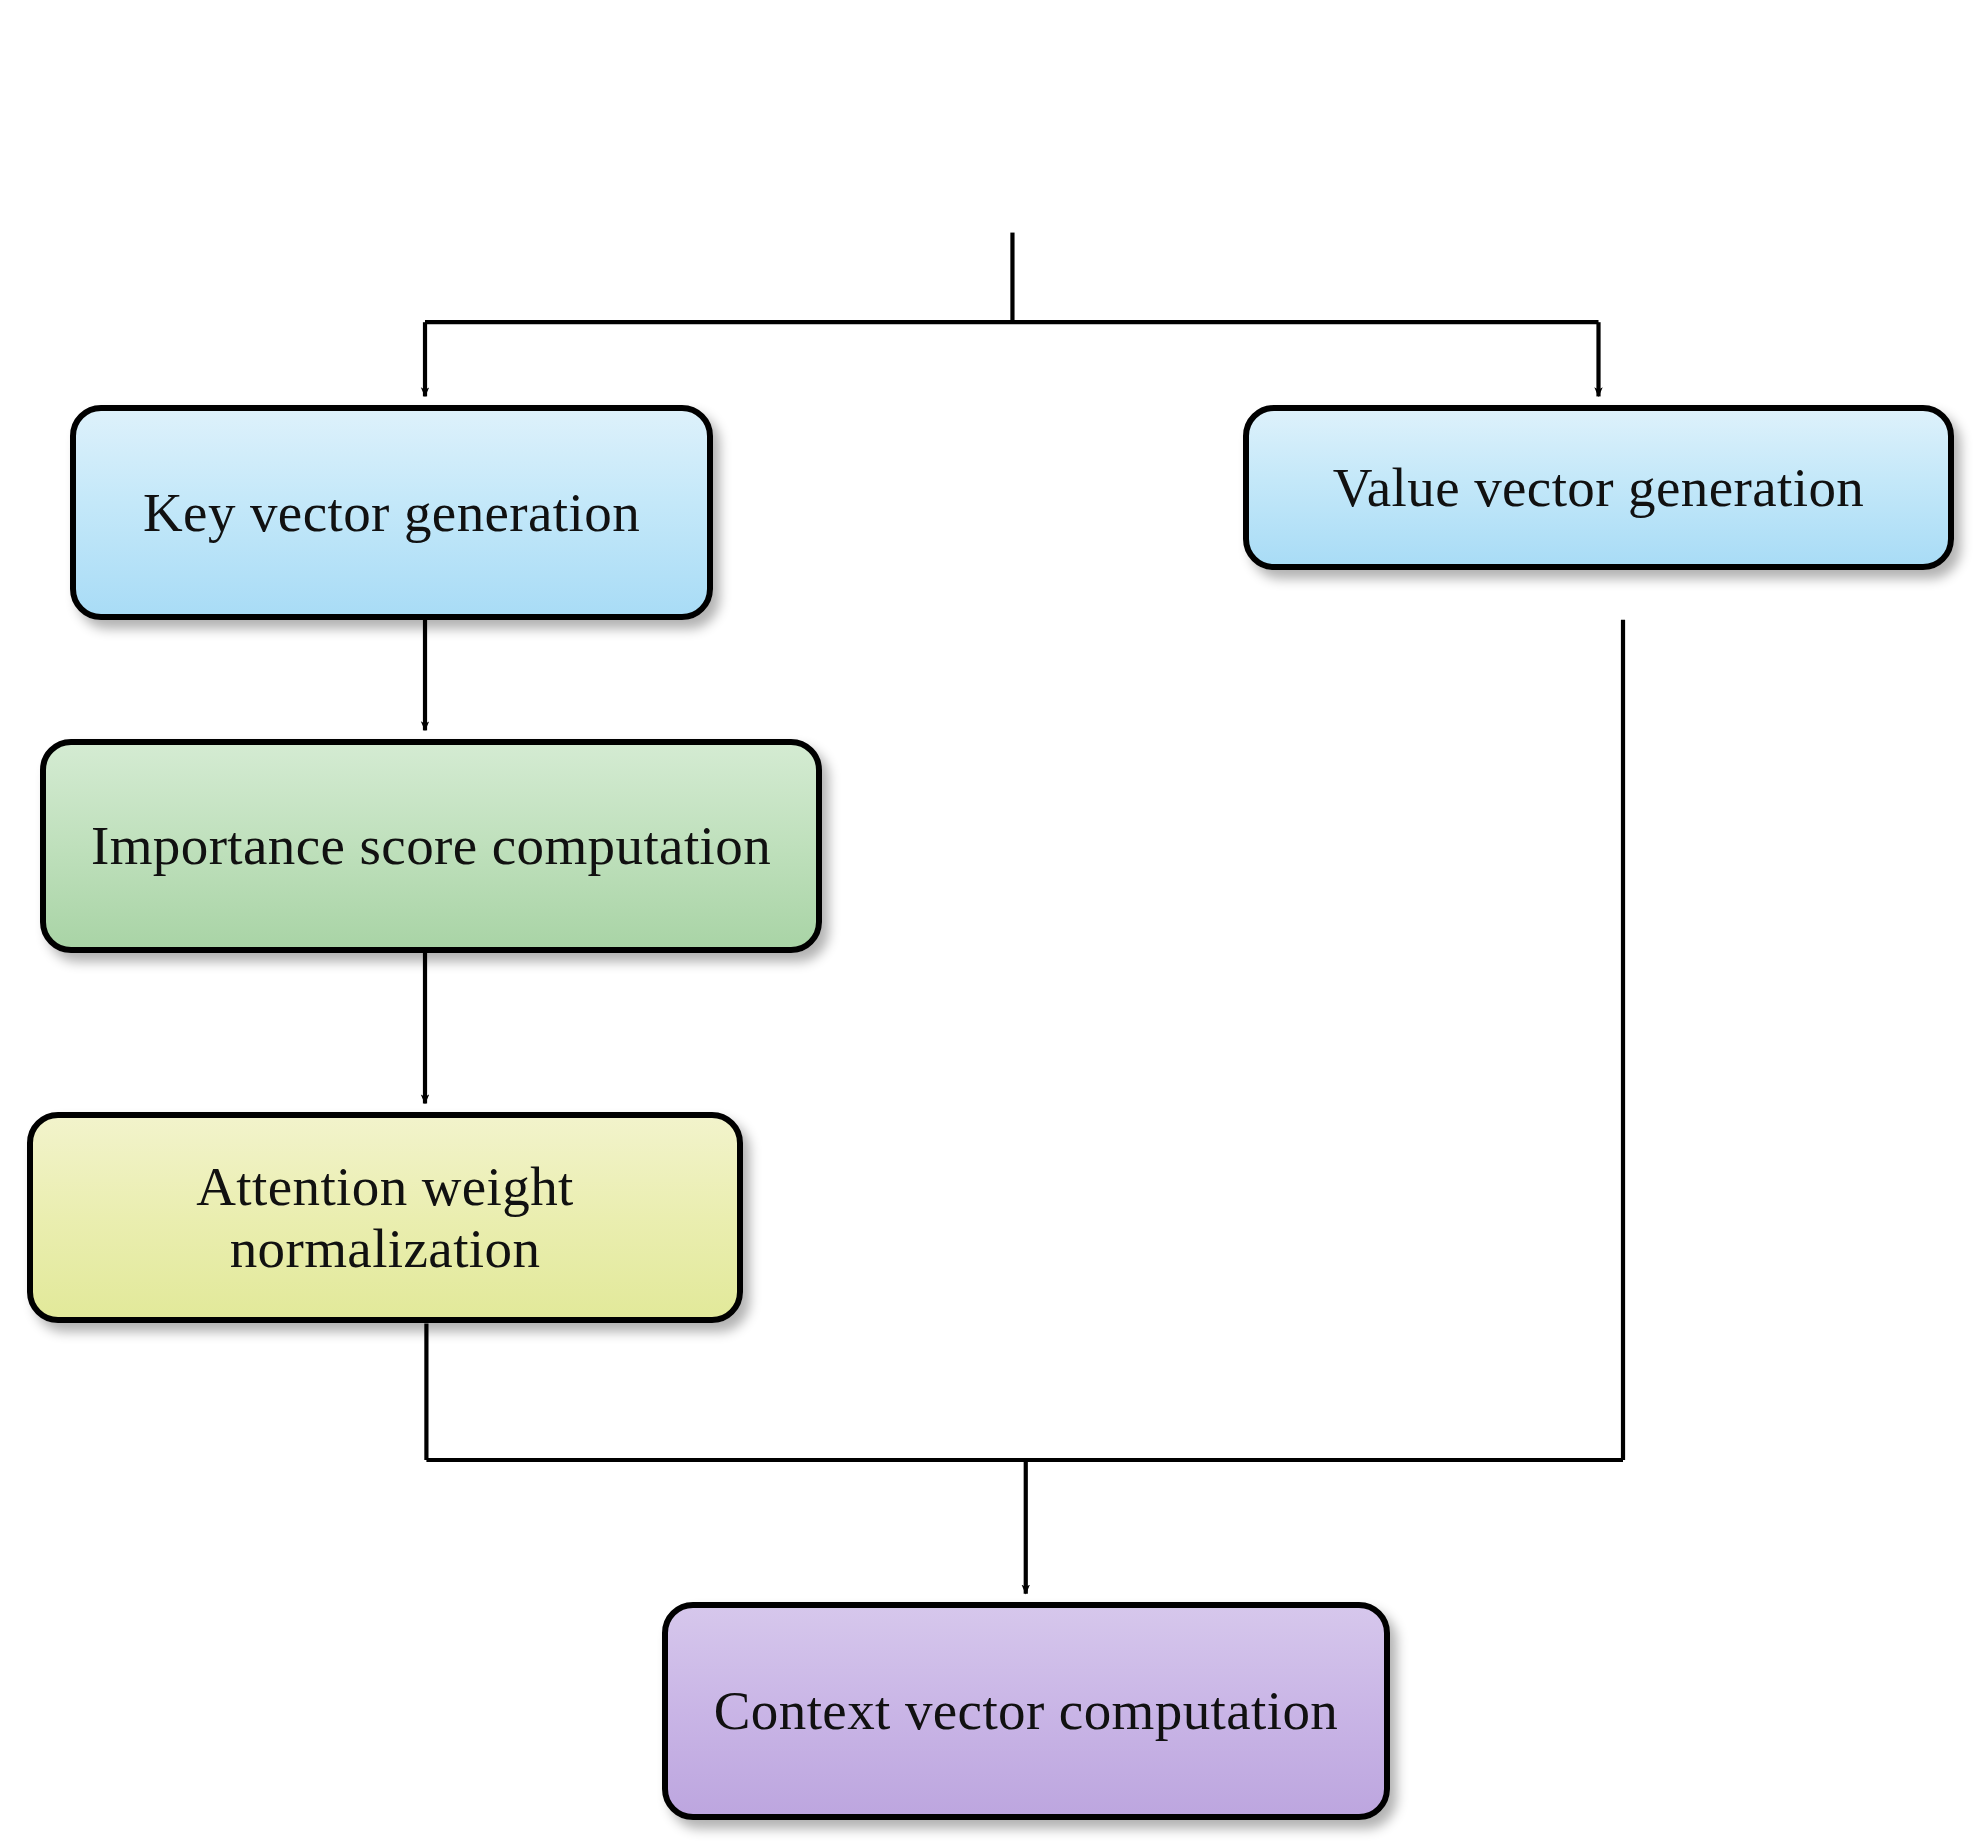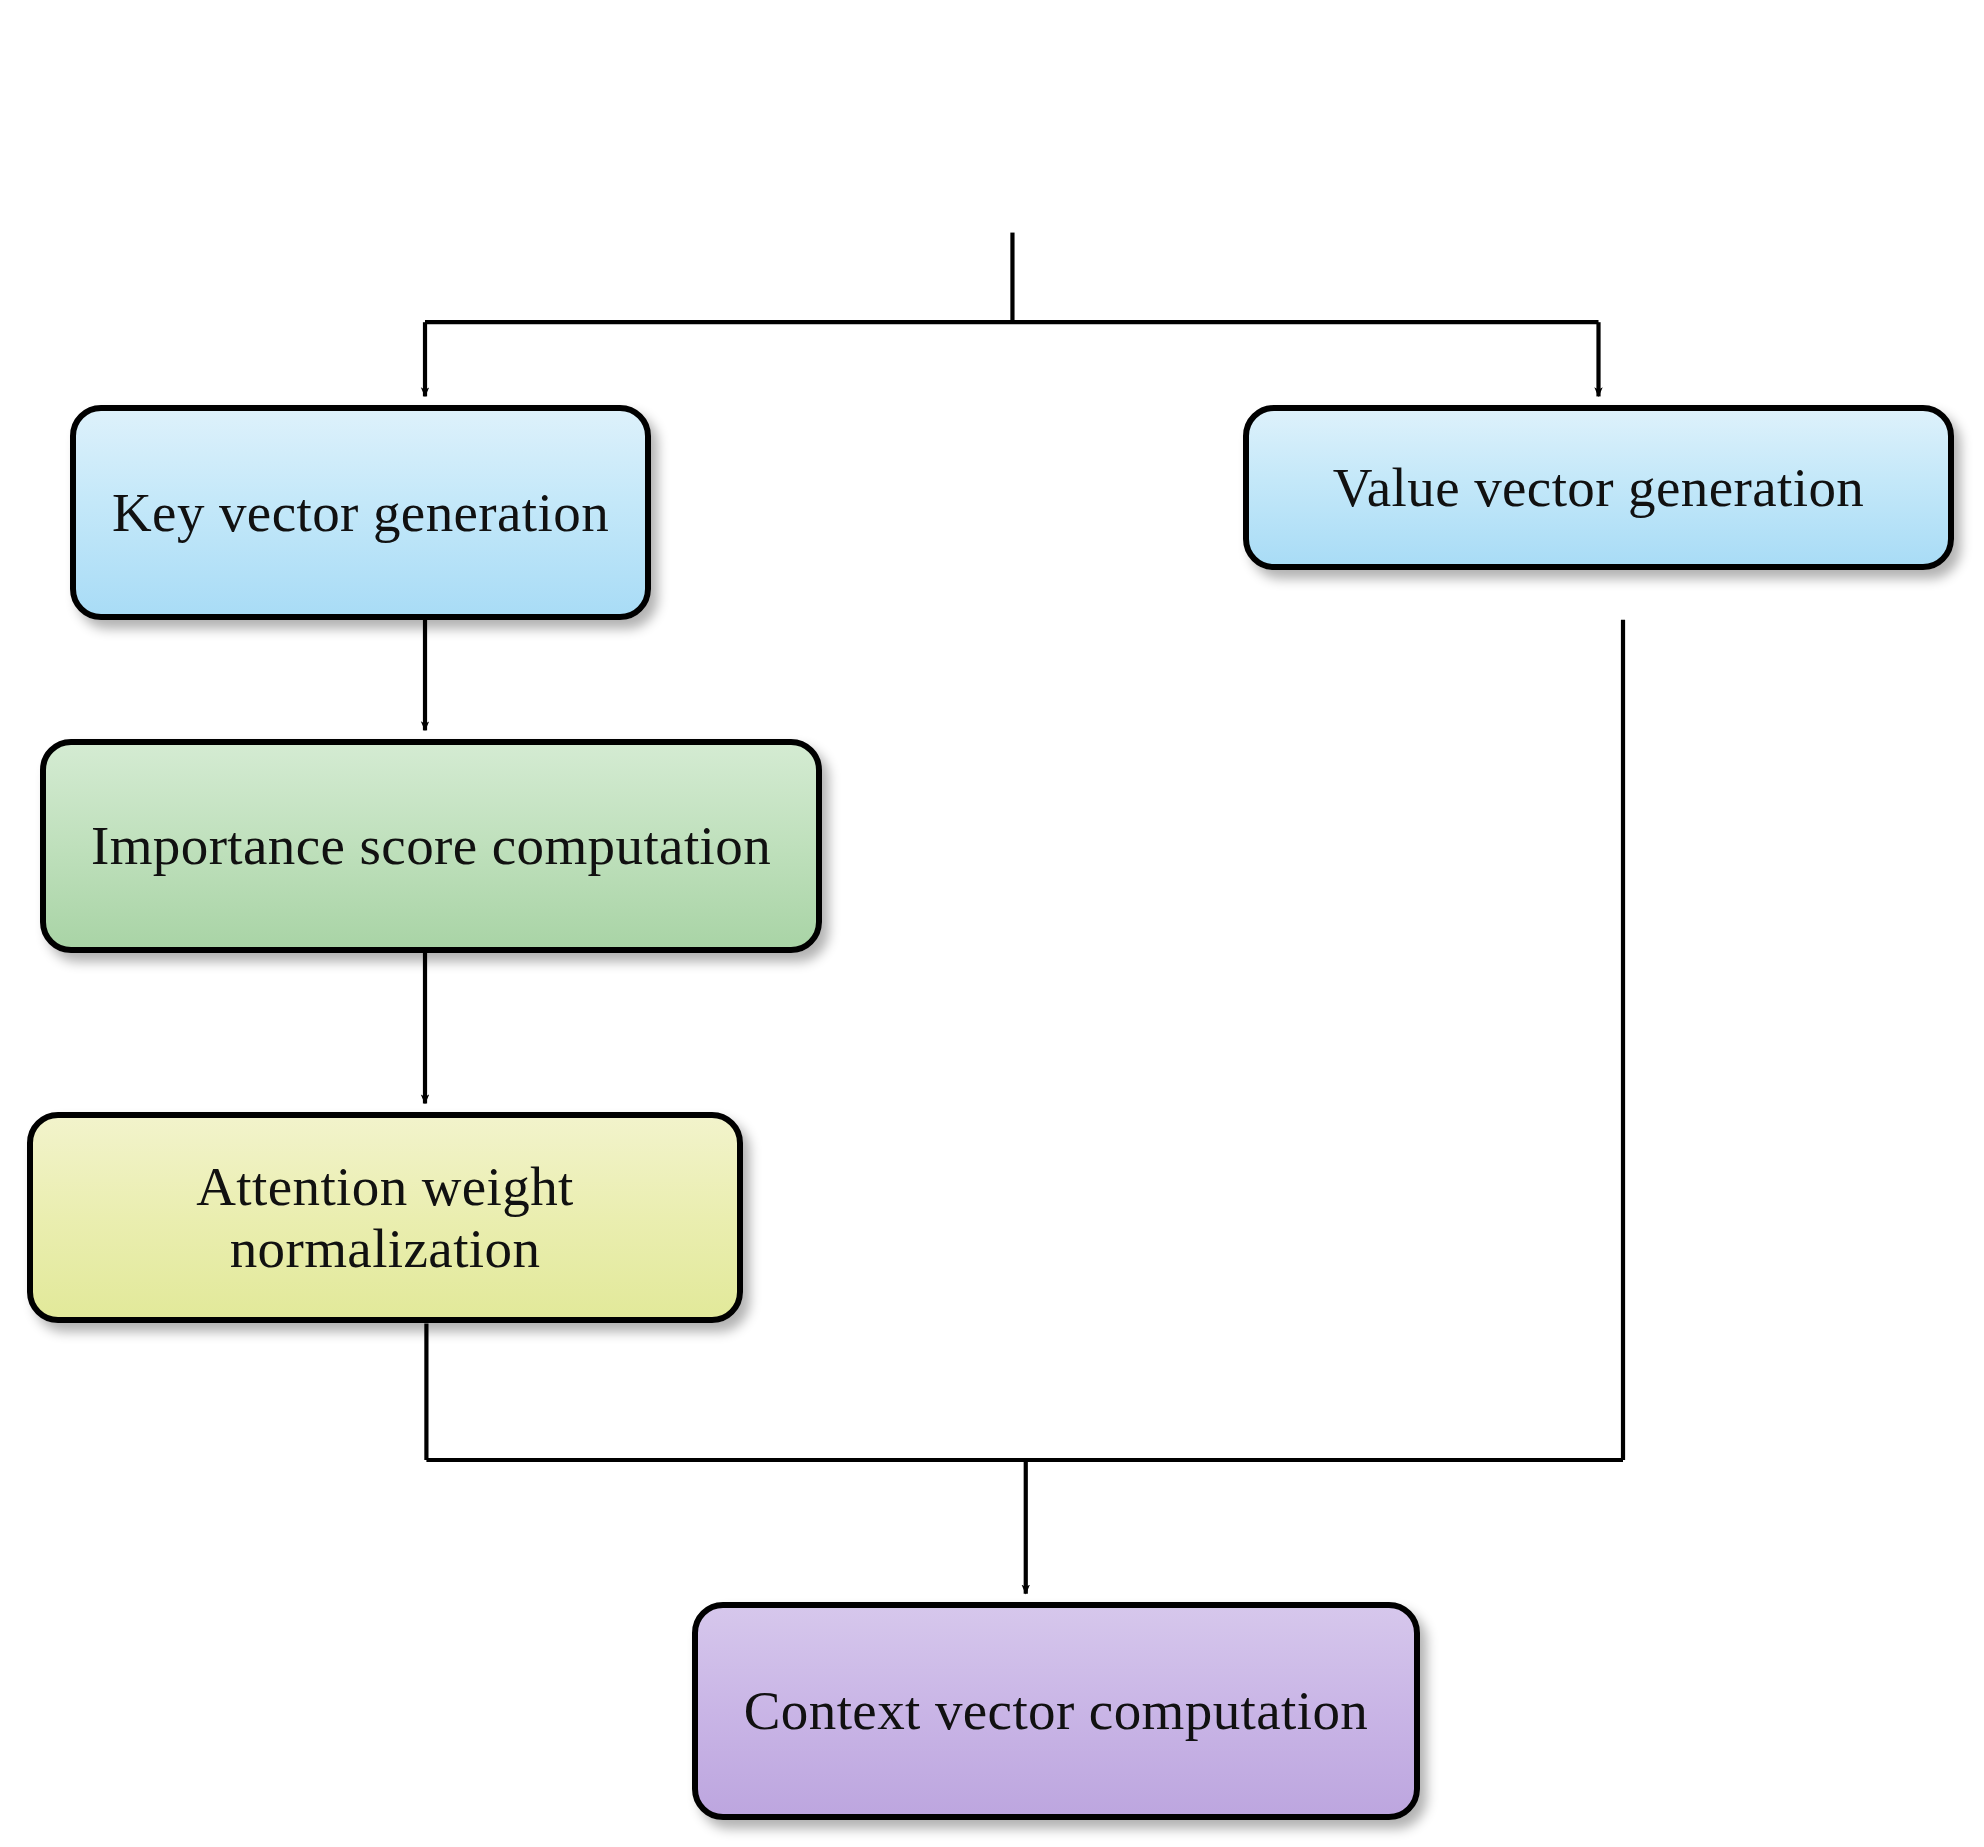--- a/index.html
+++ b/index.html
@@ -44,25 +44,25 @@
     line-height: 1.12;
     letter-spacing: 0.4px;
     padding: 0 12.6px;
     box-sizing: border-box;
   }
   
   .n-pink   { background: linear-gradient(180deg, #f7c7cd 0%, #f5b2ba 45%, #ef9aa4 100%); }
   .n-blue   { background: linear-gradient(180deg, #ddf1fb 0%, #c4e8f9 45%, #a9dcf6 100%); }
   .n-green  { background: linear-gradient(180deg, #d4ebd2 0%, #bfe0bc 50%, #a9d4a6 100%); }
   .n-yellow { background: linear-gradient(180deg, #f2f3cb 0%, #eaeeb0 50%, #e2e99a 100%); }
-  .n-purple { background: linear-gradient(180deg, #d6c7ec 0%, #c9b5e6 50%, #bda6df 100%); margin-left: 30px; }
+  .n-purple { background: linear-gradient(180deg, #d6c7ec 0%, #c9b5e6 50%, #bda6df 100%); }
 
   
   #node-hidden-layer-input      { left: 709px; top: 19px;   width: 606px;  height: 214px; }
-  #node-key-vector-generation   { left: 70px;  top: 405px;  width: 581px; height: 215px; }
+  #node-key-vector-generation   { left: 70px;  top: 405px;  width: 643px; height: 215px; }
   #node-value-vector-generation { left: 1243px; top: 405px;  width: 711px; height: 165px; }
   #node-importance-score        { left: 40px;   top: 739px; width: 782px; height: 214px; }
   #node-attention-weight        { left: 27px;   top: 1112px; width: 716px; height: 211px; }
   #node-context-vector          { left: 662px;  top: 1602px; width: 728px; height: 218px; }
 </style>
 </head>
 <body>
 
 <div id="canvas">
 

